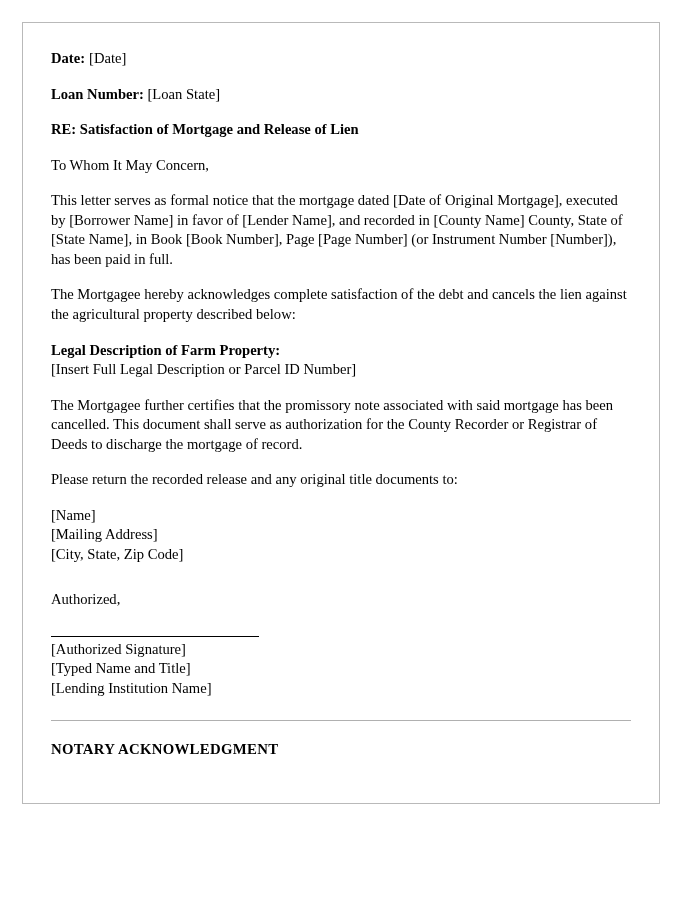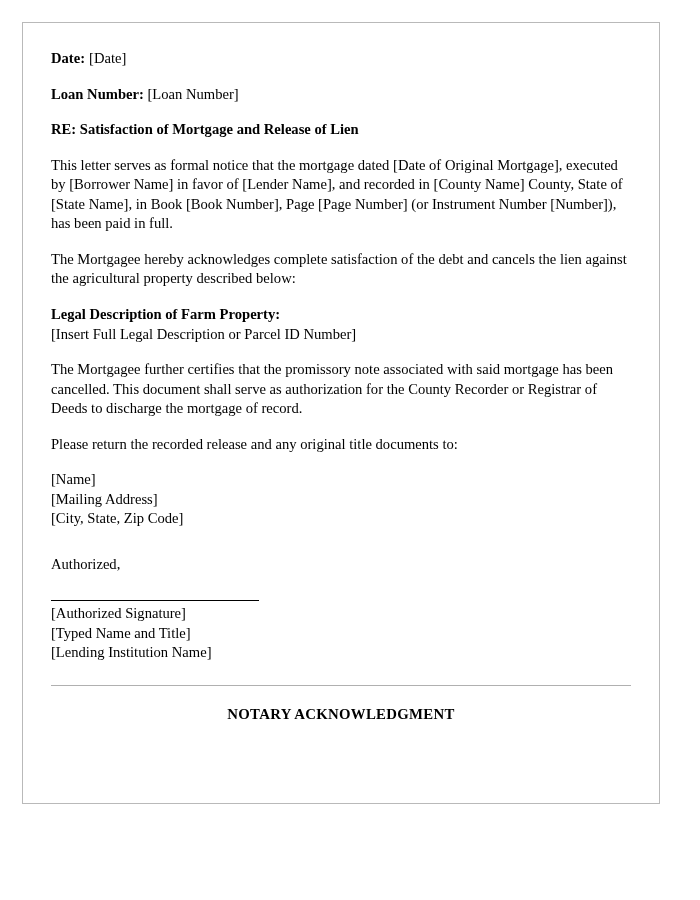--- a/index.html
+++ b/index.html
@@ -61,45 +61,45 @@
   .divider {
     border-top: 1px solid #b0b0b0;
     margin: 22px 0 20px 0;
     height: 0;
   }
   .notary-title {
     font-size: 14.8px;
     font-weight: bold;
     letter-spacing: 0.3px;
     margin-bottom: 26px;
-    text-align: center;
   }
   .spacer-sm { height: 10px; }
 </style>
 </head>
 <body>
 
 <div class="page">
   <div class="sheet">
     <div class="content">
 
       <div class="block">
         <span class="line bold">Date:</span>
         <span class="line">[Date]</span>
       </div>
 
       <div class="block">
         <div class="line">
           <span class="bold">Loan Number:</span>
-          <span>[Loan Number]</span>
+          <span>[Loan State]</span>
         </div>
       </div>
 
       <div class="block line bold">RE: Satisfaction of Mortgage and Release of Lien</div>
 
+      <div class="block line">To Whom It May Concern,</div>
 
       <div class="block para">This letter serves as formal notice that the mortgage dated [Date of Original Mortgage], executed by [Borrower Name] in favor of [Lender Name], and recorded in [County Name] County, State of [State Name], in Book [Book Number], Page [Page Number] (or Instrument Number [Number]), has been paid in full.</div>
 
       <div class="block para">The Mortgagee hereby acknowledges complete satisfaction of the debt and cancels the lien against the agricultural property described below:</div>
 
       <div class="block">
         <div class="line bold">Legal Description of Farm Property:</div>
         <div class="line">[Insert Full Legal Description or Parcel ID Number]</div>
       </div>
 

